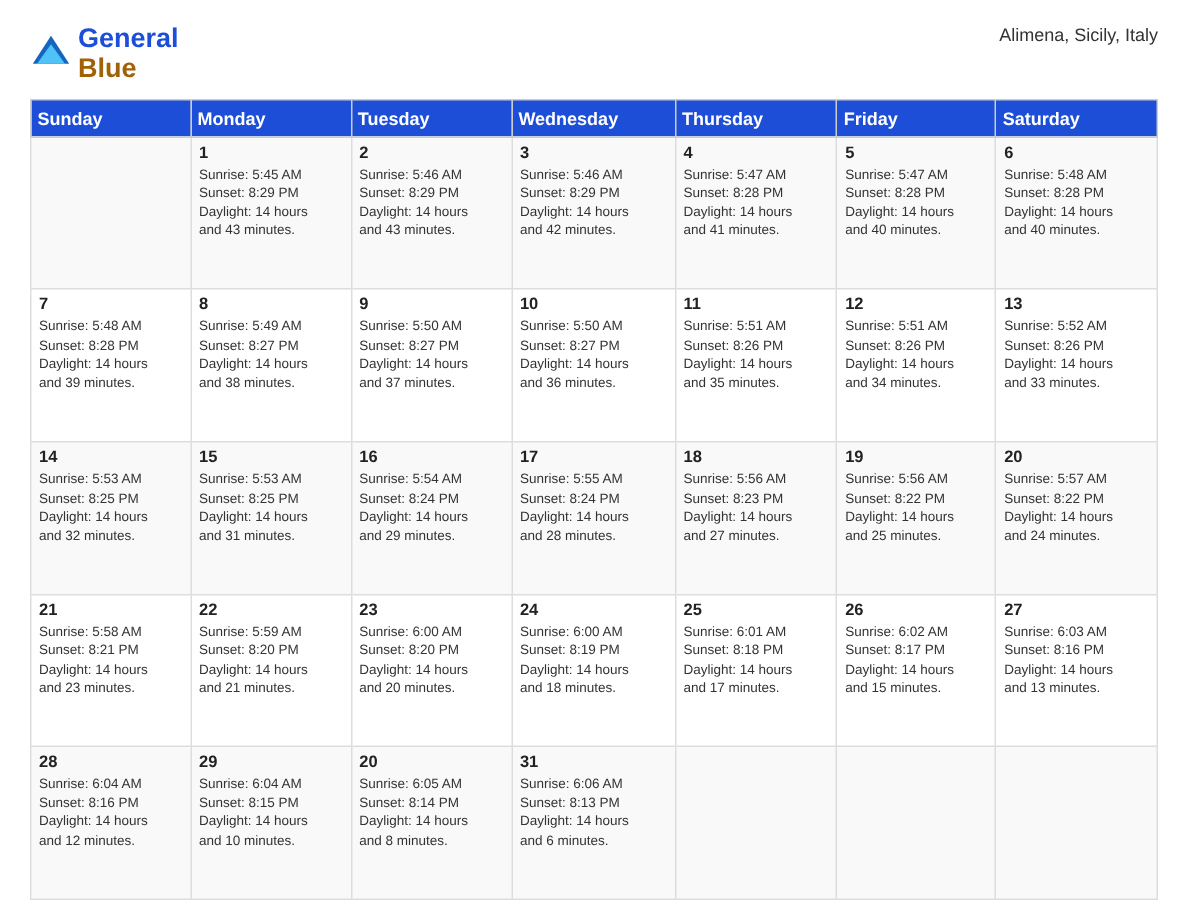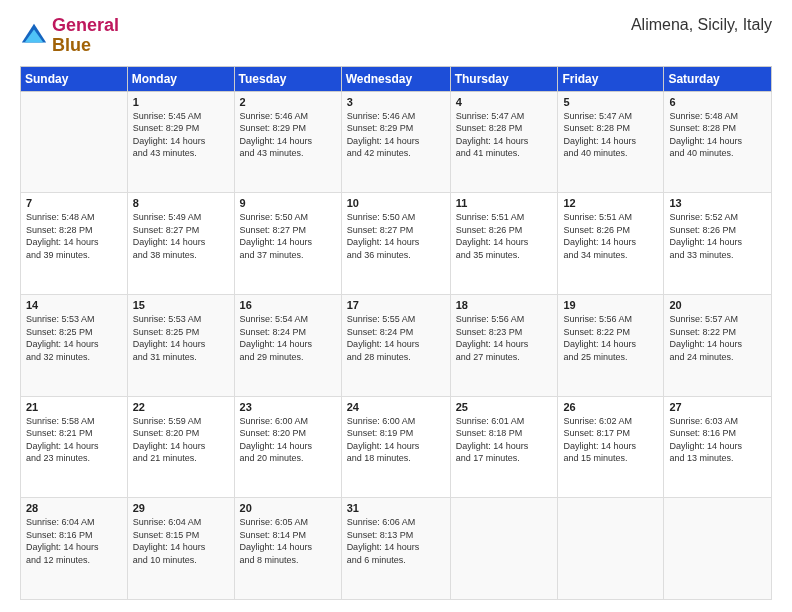--- a/index.html
+++ b/index.html
@@ -28,37 +28,37 @@
       align-items: center;
       gap: 4px;
     }
     .logo-text {
       font-size: 18px;
       font-weight: bold;
       color: #1a1a1a;
       line-height: 1.1;
     }
     .logo-text span {
-      color: #be185d;
+      color: #1d4ed8;
     }
     .logo-icon {
       width: 28px;
       height: 28px;
     }
     .title-block {
       text-align: right;
     }
     .main-title {
       font-size: 38px;
       font-weight: bold;
       color: #1a1a1a;
       line-height: 1.1;
     }
     .subtitle {
-      font-size: 16px;
+      font-size: 12px;
       color: #333;
     }
     .calendar-table {
       width: 100%;
       border-collapse: collapse;
       flex: 1;
     }
     .calendar-table thead th {
       background-color: #1d4ed8;
       color: #fff;

